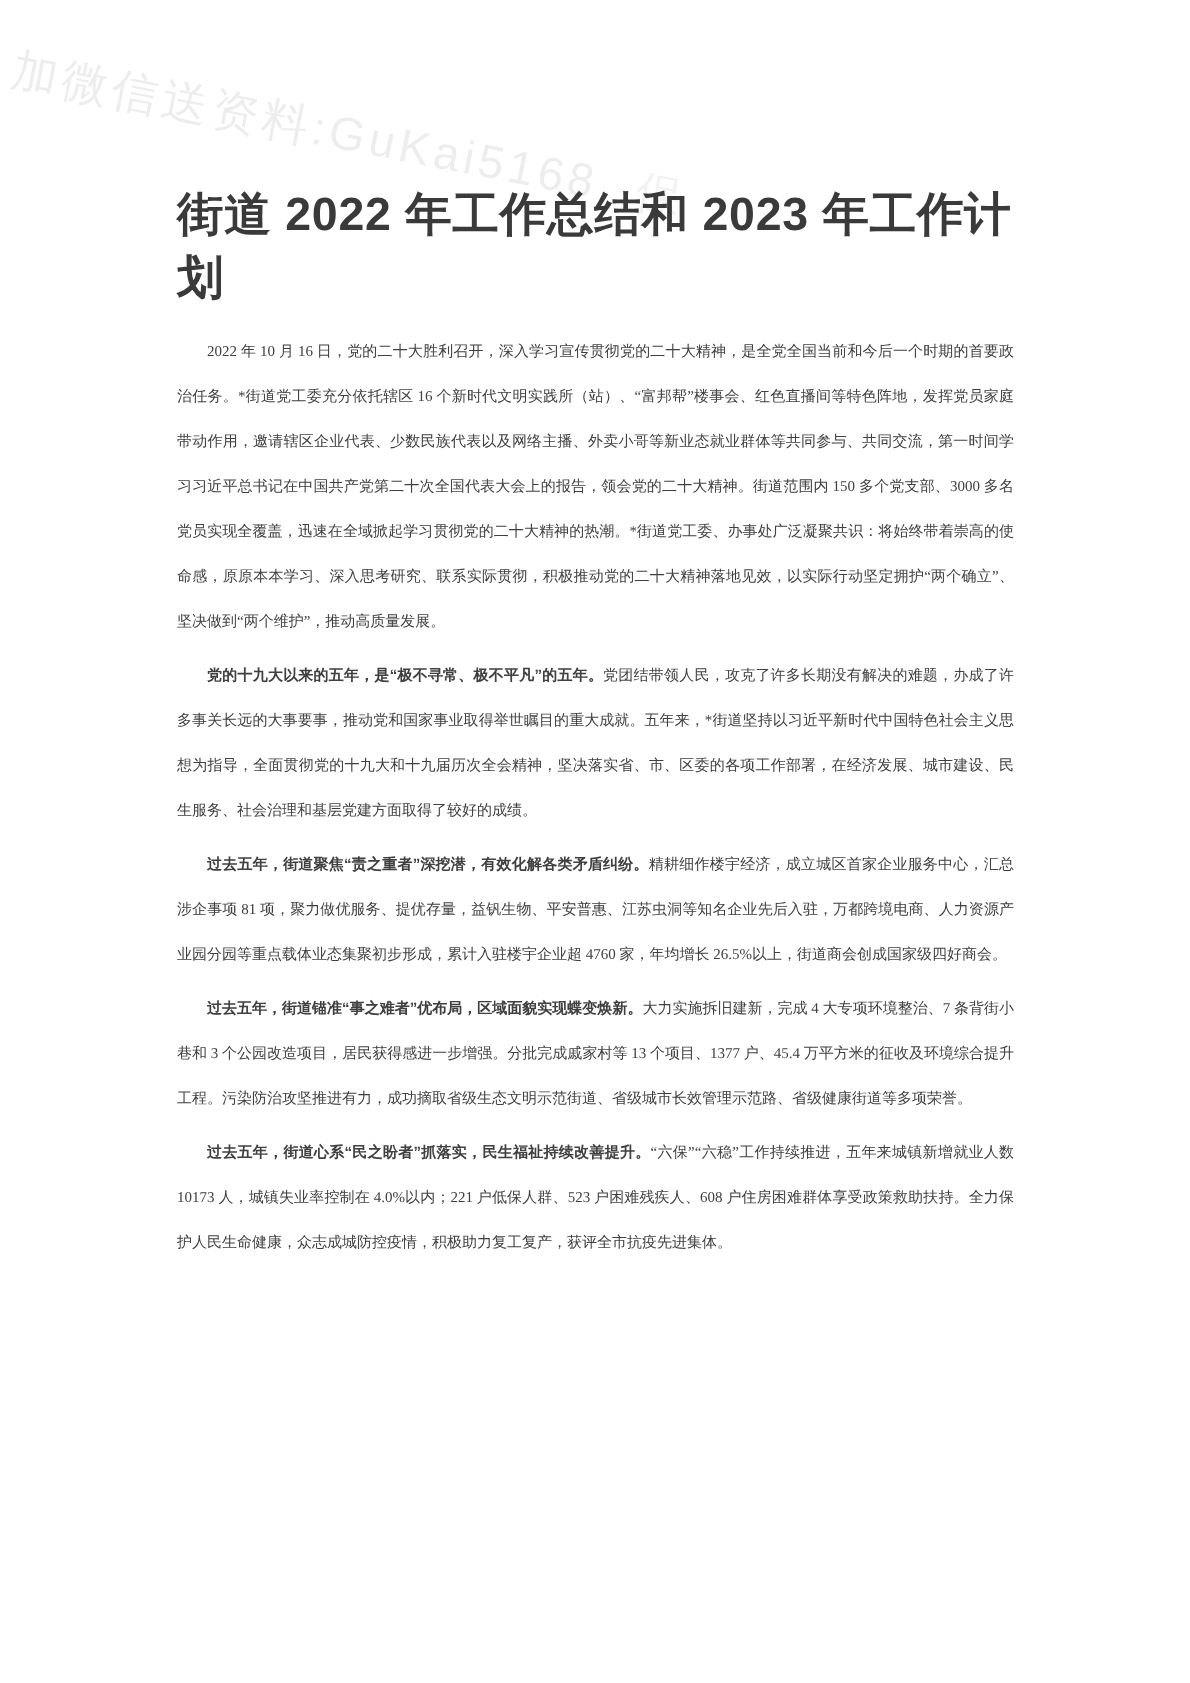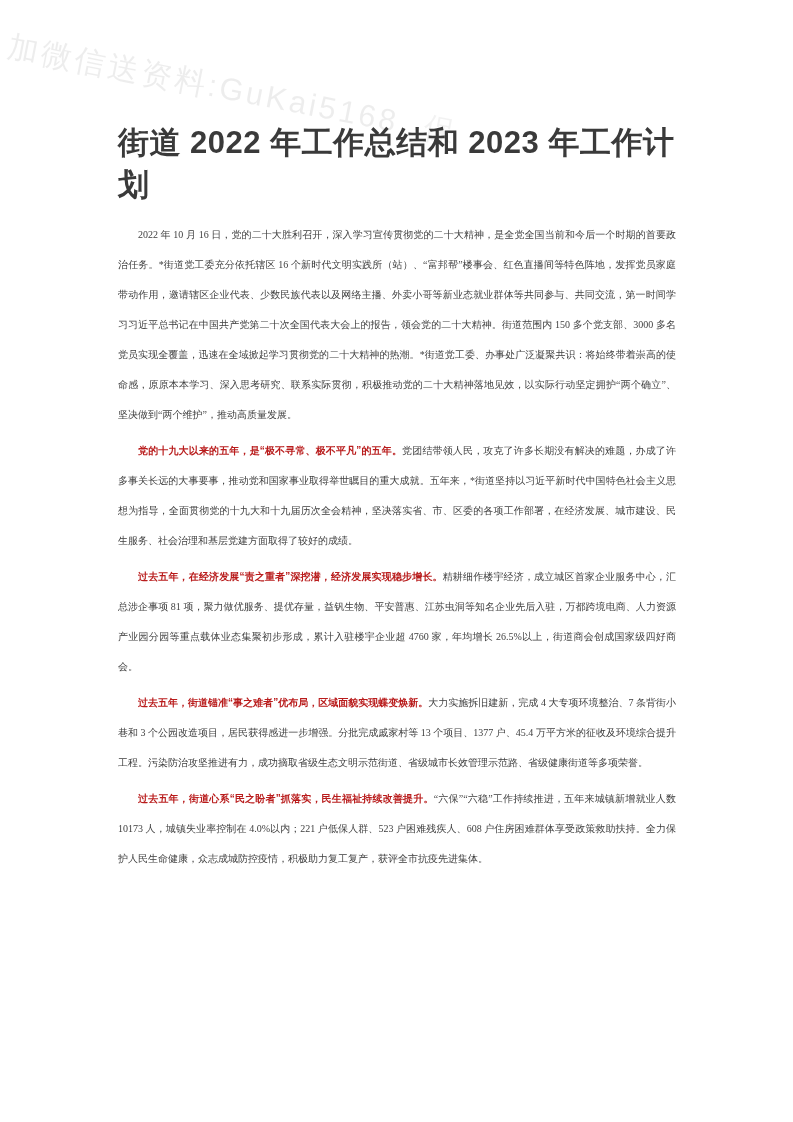--- a/index.html
+++ b/index.html
@@ -53,40 +53,40 @@
     font-size: 10px;
     line-height: 30px;
     color: #404040;
     text-align: justify;
     text-justify: inter-ideograph;
     text-indent: 2em;
   }
   .para .lead {
     font-family: "Liberation Sans", "DejaVu Sans", sans-serif;
     font-weight: bold;
-    color: #b91c1c;
+    color: #404040;
   }
 </style>
 </head>
 <body>
 
 <div class="page">
 
   <div class="watermark">
     <span>加微信送资料:GuKai5168</span><span class="wm-tail">保</span>
   </div>
 
   <div class="content">
     <h1 class="doc-title">街道 2022 年工作总结和 2023 年工作计划</h1>
 
     <p class="para"><b class="lead"></b><span>2022 年 10 月 16 日，党的二十大胜利召开，深入学习宣传贯彻党的二十大精神，是全党全国当前和今后一个时期的首要政治任务。*街道党工委充分依托辖区 16 个新时代文明实践所（站）、“富邦帮”楼事会、红色直播间等特色阵地，发挥党员家庭带动作用，邀请辖区企业代表、少数民族代表以及网络主播、外卖小哥等新业态就业群体等共同参与、共同交流，第一时间学习习近平总书记在中国共产党第二十次全国代表大会上的报告，领会党的二十大精神。街道范围内 150 多个党支部、3000 多名党员实现全覆盖，迅速在全域掀起学习贯彻党的二十大精神的热潮。*街道党工委、办事处广泛凝聚共识：将始终带着崇高的使命感，原原本本学习、深入思考研究、联系实际贯彻，积极推动党的二十大精神落地见效，以实际行动坚定拥护“两个确立”、坚决做到“两个维护”，推动高质量发展。</span></p>
 
     <p class="para"><b class="lead">党的十九大以来的五年，是“极不寻常、极不平凡”的五年。</b><span>党团结带领人民，攻克了许多长期没有解决的难题，办成了许多事关长远的大事要事，推动党和国家事业取得举世瞩目的重大成就。五年来，*街道坚持以习近平新时代中国特色社会主义思想为指导，全面贯彻党的十九大和十九届历次全会精神，坚决落实省、市、区委的各项工作部署，在经济发展、城市建设、民生服务、社会治理和基层党建方面取得了较好的成绩。</span></p>
 
-    <p class="para"><b class="lead">过去五年，在经济发展“责之重者”深挖潜，经济发展实现稳步增长。</b><span>精耕细作楼宇经济，成立城区首家企业服务中心，汇总涉企事项 81 项，聚力做优服务、提优存量，益钒生物、平安普惠、江苏虫洞等知名企业先后入驻，万都跨境电商、人力资源产业园分园等重点载体业态集聚初步形成，累计入驻楼宇企业超 4760 家，年均增长 26.5%以上，街道商会创成国家级四好商会。</span></p>
+    <p class="para"><b class="lead">过去五年，街道聚焦“责之重者”深挖潜，有效化解各类矛盾纠纷。</b><span>精耕细作楼宇经济，成立城区首家企业服务中心，汇总涉企事项 81 项，聚力做优服务、提优存量，益钒生物、平安普惠、江苏虫洞等知名企业先后入驻，万都跨境电商、人力资源产业园分园等重点载体业态集聚初步形成，累计入驻楼宇企业超 4760 家，年均增长 26.5%以上，街道商会创成国家级四好商会。</span></p>
 
     <p class="para"><b class="lead">过去五年，街道锚准“事之难者”优布局，区域面貌实现蝶变焕新。</b><span>大力实施拆旧建新，完成 4 大专项环境整治、7 条背街小巷和 3 个公园改造项目，居民获得感进一步增强。分批完成戚家村等 13 个项目、1377 户、45.4 万平方米的征收及环境综合提升工程。污染防治攻坚推进有力，成功摘取省级生态文明示范街道、省级城市长效管理示范路、省级健康街道等多项荣誉。</span></p>
 
     <p class="para"><b class="lead">过去五年，街道心系“民之盼者”抓落实，民生福祉持续改善提升。</b><span>“六保”“六稳”工作持续推进，五年来城镇新增就业人数 10173 人，城镇失业率控制在 4.0%以内；221 户低保人群、523 户困难残疾人、608 户住房困难群体享受政策救助扶持。全力保护人民生命健康，众志成城防控疫情，积极助力复工复产，获评全市抗疫先进集体。</span></p>
 
   </div>
 
 </div>
 
 </body></html>

